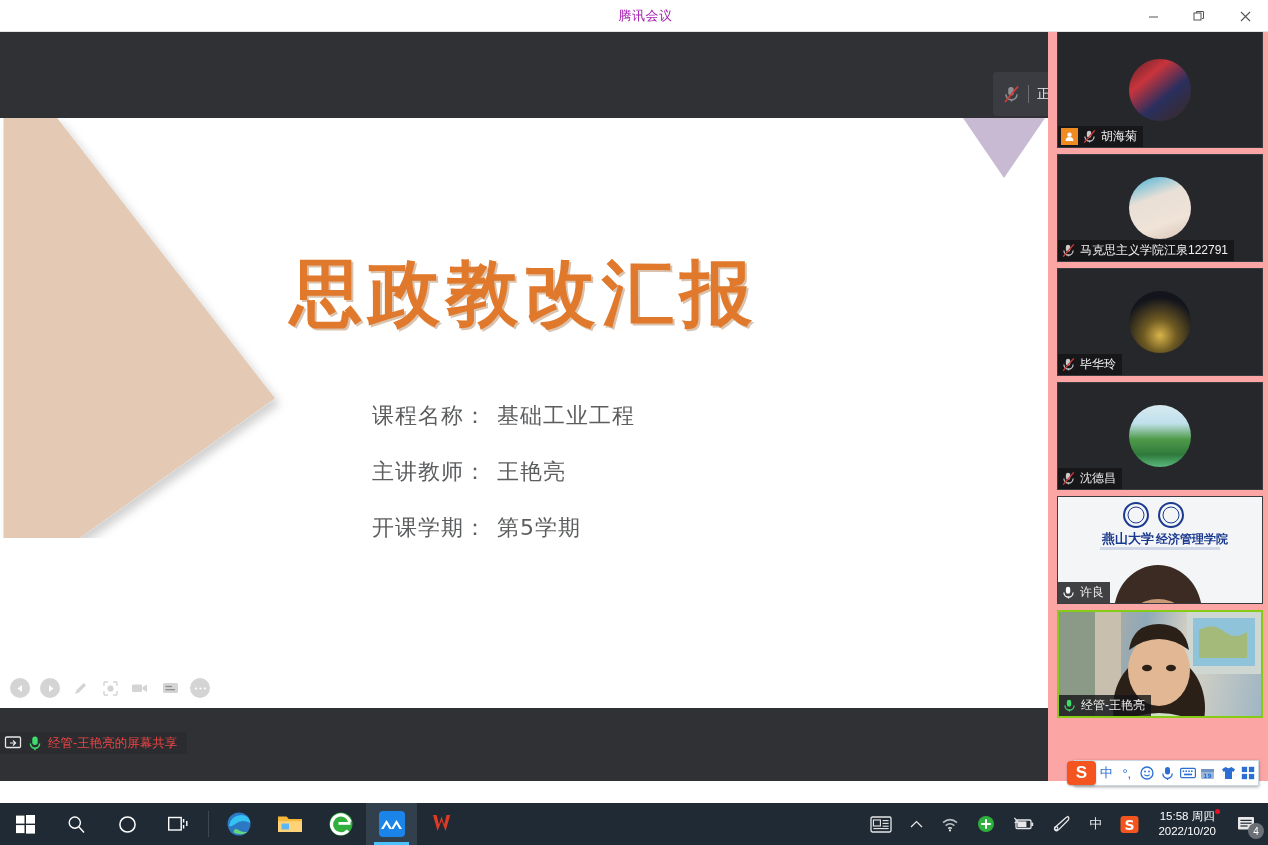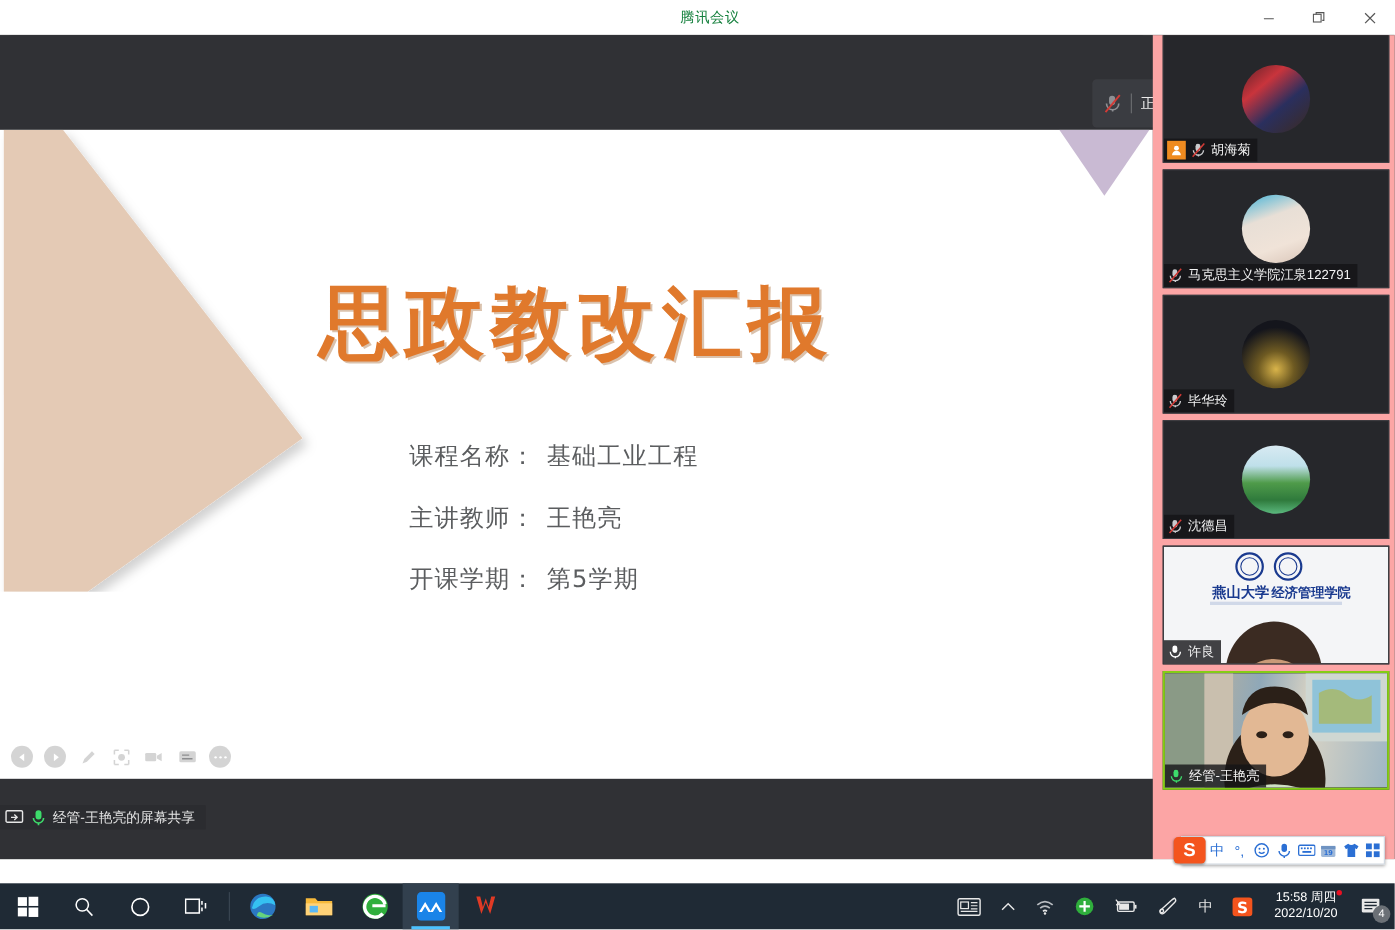--- a/index.html
+++ b/index.html
@@ -11,21 +11,21 @@
   }
 
   #app { position: relative; width: 1268px; height: 845px; }
 
   
   .titlebar {
     position: absolute; left: 0; top: 0; width: 1268px; height: 32px;
     background: #ffffff; border-bottom: 1px solid #e3e3e3;
     display: flex; align-items: center; justify-content: center;
   }
-  .titlebar-text { font-size: 13px; color: #15803d; letter-spacing: .5px; margin-left: 23px; }
+  .titlebar-text { font-size: 13px; color: #a21caf; letter-spacing: .5px; margin-left: 23px; }
   .win-controls {
     position: absolute; right: 0; top: 0; height: 32px; display: flex;
   }
   .win-btn {
     width: 46px; height: 32px; display: flex; align-items: center; justify-content: center;
     color: #555; font-size: 13px; cursor: default;
   }
 
   
   .meeting-body {
@@ -84,21 +84,21 @@
   }
   .ppt-btn.ghost { background: transparent; color: #b2b2b2; }
   .ppt-btn svg { display: block; }
 
   
   .share-chip {
     position: absolute; left: 0px; top: 700px;
     height: 22px; padding: 0 10px 0 4px;
     background: #2b2c30;
     display: flex; align-items: center; gap: 6px;
-    color: #e5e5e5; font-size: 12.5px;
+    color: #ef4444; font-size: 12.5px;
   }
 
   
   .speaking-banner {
     position: absolute; left: 993px; top: 40px;
     height: 44px; width: 237px;
     background: rgba(60,61,66,.92); border-radius: 4px;
     display: flex; align-items: center; gap: 8px; padding-left: 10px;
     overflow: hidden;
   }

